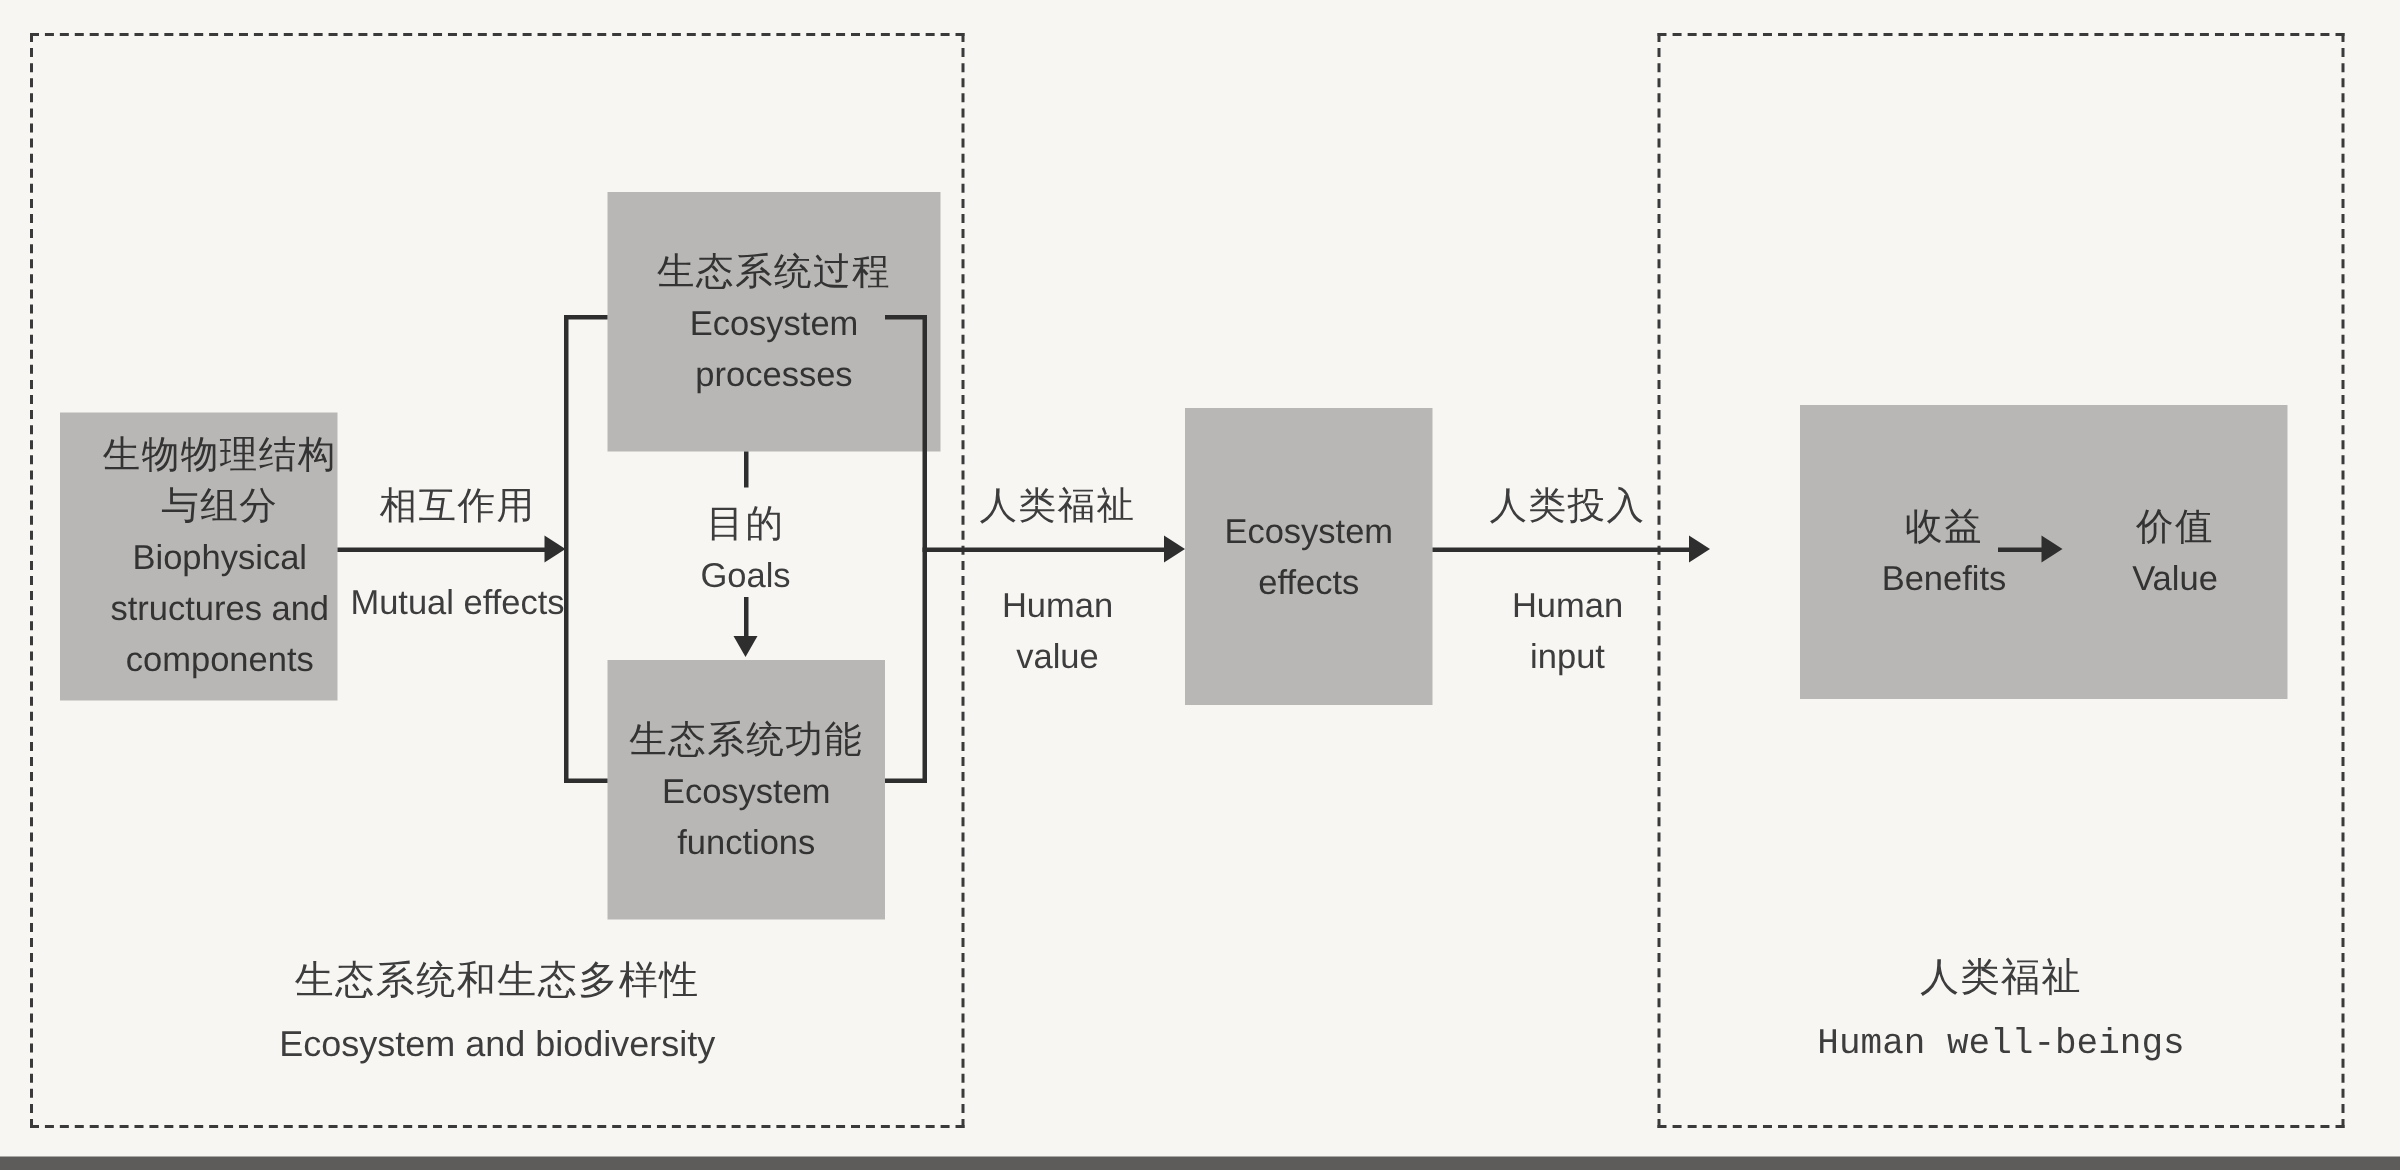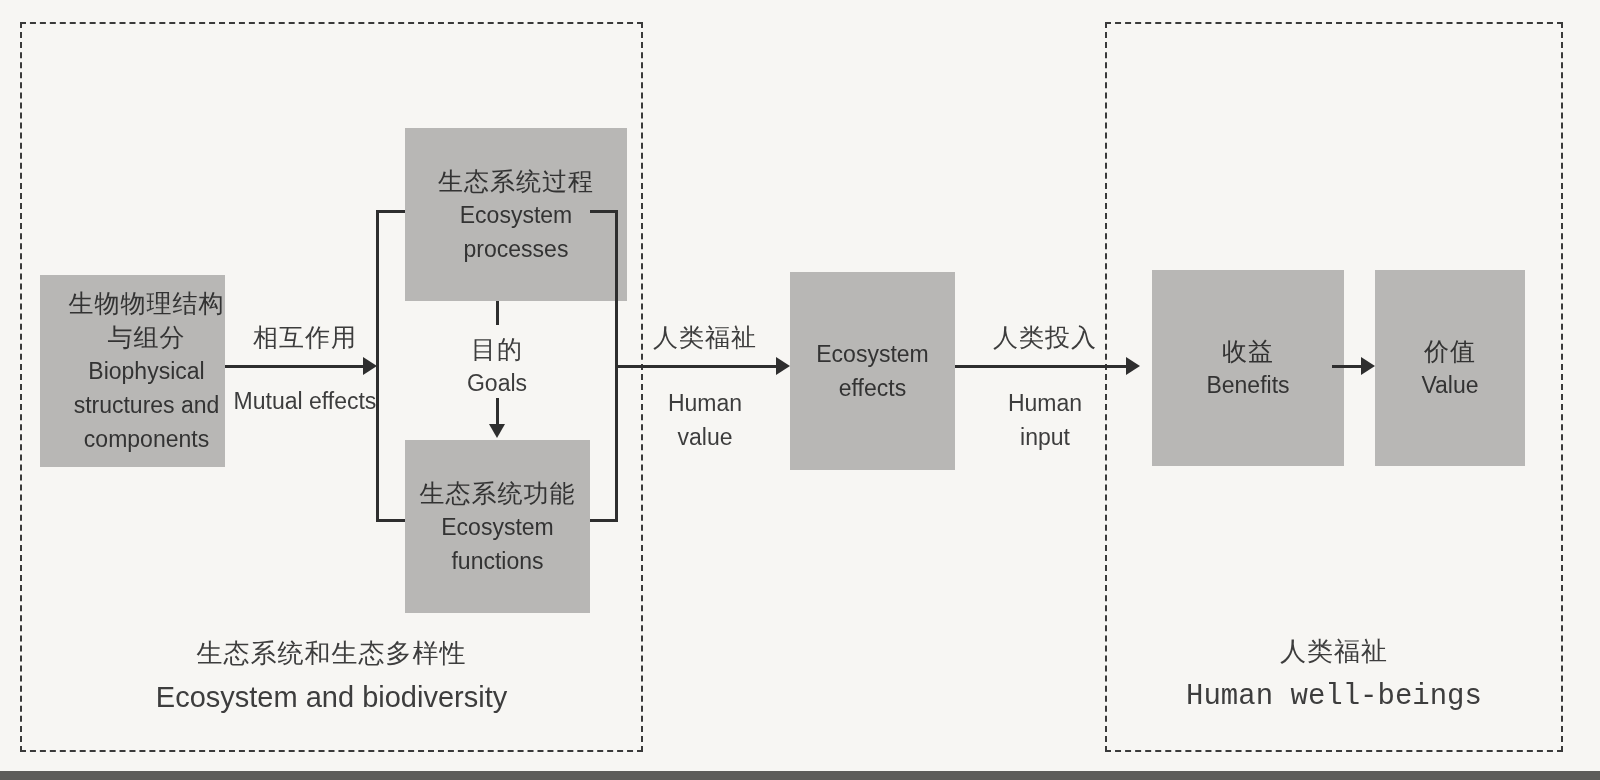--- a/index.html
+++ b/index.html
@@ -8,21 +8,21 @@
     background:#f7f6f3;
     font-family:"Liberation Sans", sans-serif;
     color:#3d3d3d;
     overflow:hidden;
     position:relative;
   }
   .canvas { position:absolute; inset:0; }
   .group-box { position:absolute; border:2px dashed #3a3a3a; }
   .group-label { position:absolute; left:0; right:0; bottom:36px; text-align:center; }
   .group-label .cn { font-size:26px; line-height:34px; margin-bottom:10px; letter-spacing:1px;margin-top:28px; }
-  .group-label .en { font-size:29px; line-height:34px; }
+  .group-label .en { font-size:24px; line-height:34px; }
   .node {
     position:absolute;
     background:#b8b7b5;
     display:flex; flex-direction:column;
     align-items:center; justify-content:center;
     text-align:center;
     font-size:23px; line-height:34px; color:#333;
   }
   .node .cn { font-size:25px; letter-spacing:1px; }
   .label { position:absolute; text-align:center; font-size:23px; line-height:34px; color:#3d3d3d; }
@@ -75,21 +75,21 @@
     <div class="cn">生态系统功能</div>
     <div>Ecosystem</div>
     <div>functions</div>
   </div>
 
   <div class="node" style="left:790px; top:272px; width:165px; height:198px;">
     <div>Ecosystem</div>
     <div>effects</div>
   </div>
 
-  <div class="node" style="left:1152px; top:270px; width:192px; height:196px;">
+  <div class="node" style="left:1200px; top:270px; width:192px; height:196px;">
     <div class="cn">收益</div>
     <div>Benefits</div>
   </div>
 
   <div class="node" style="left:1375px; top:270px; width:150px; height:196px;">
     <div class="cn">价值</div>
     <div>Value</div>
   </div>
 
   <div class="label" style="left:452px; top:332px; width:90px;">

